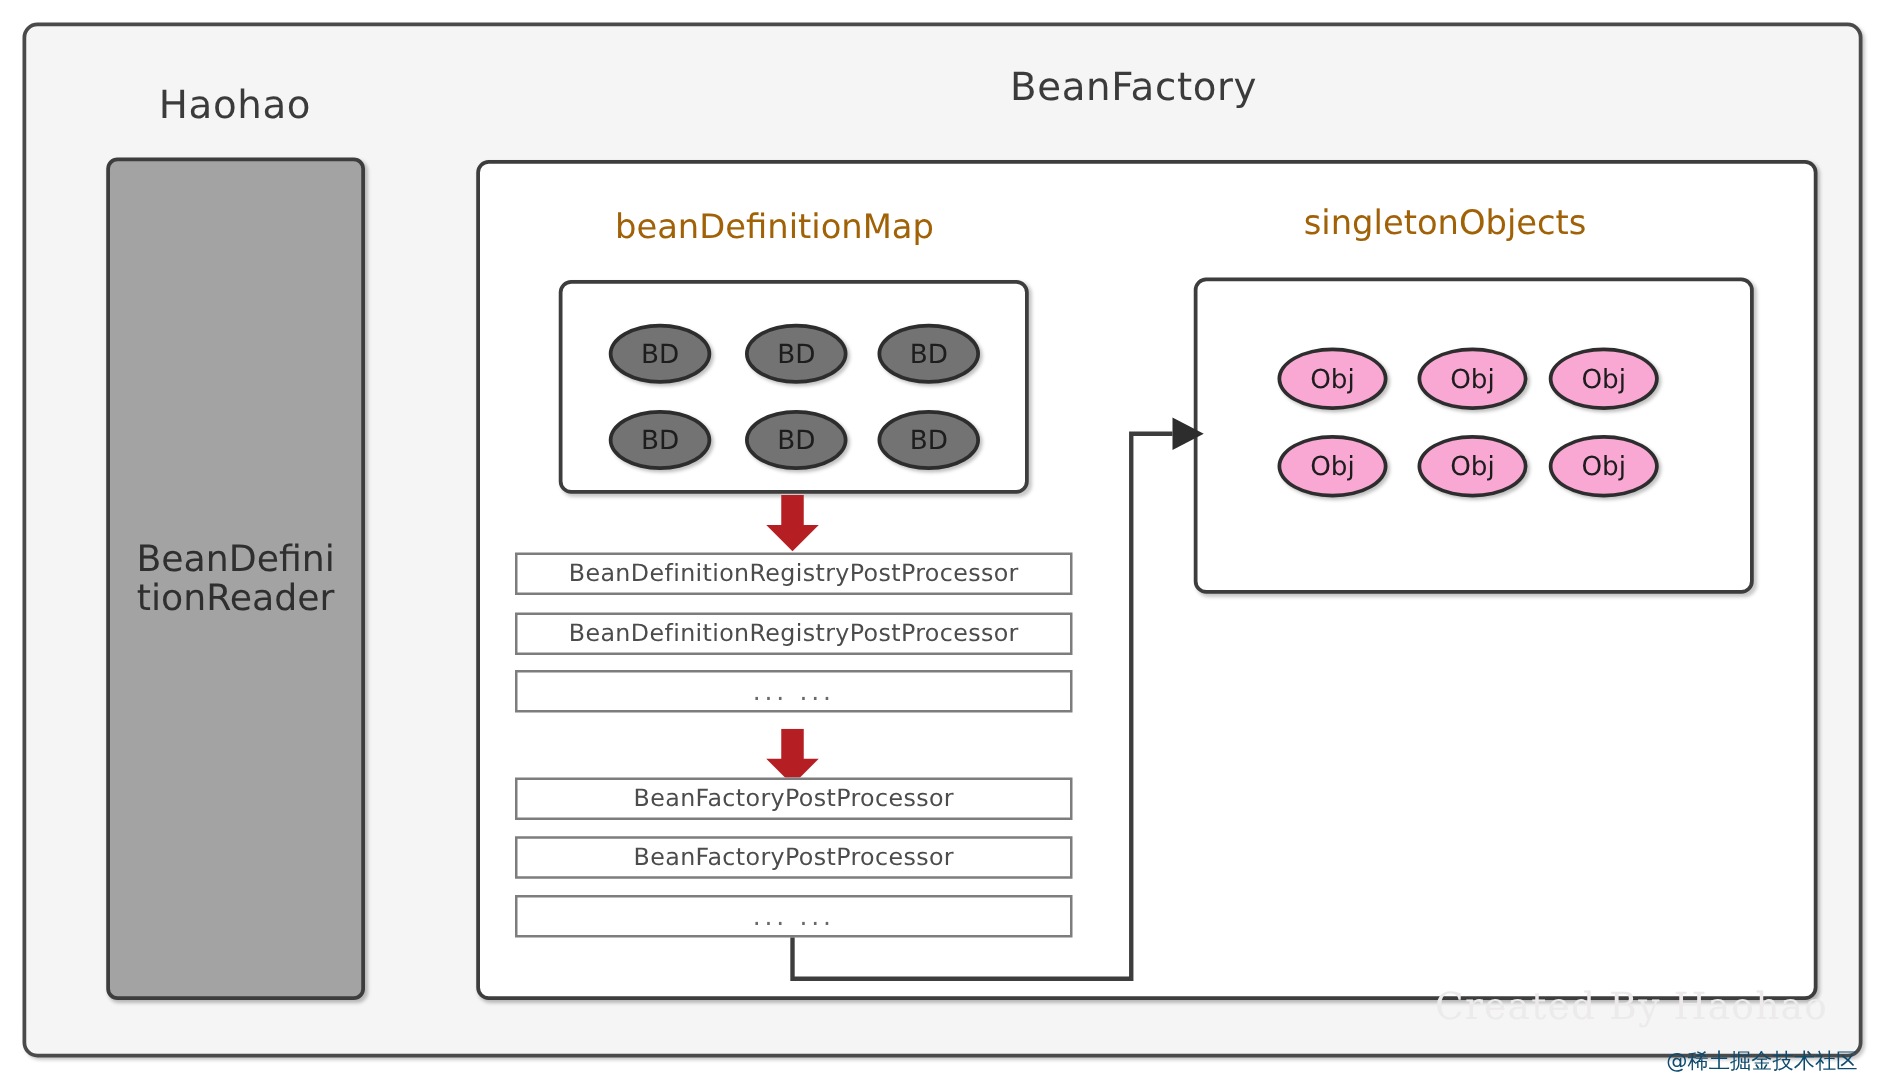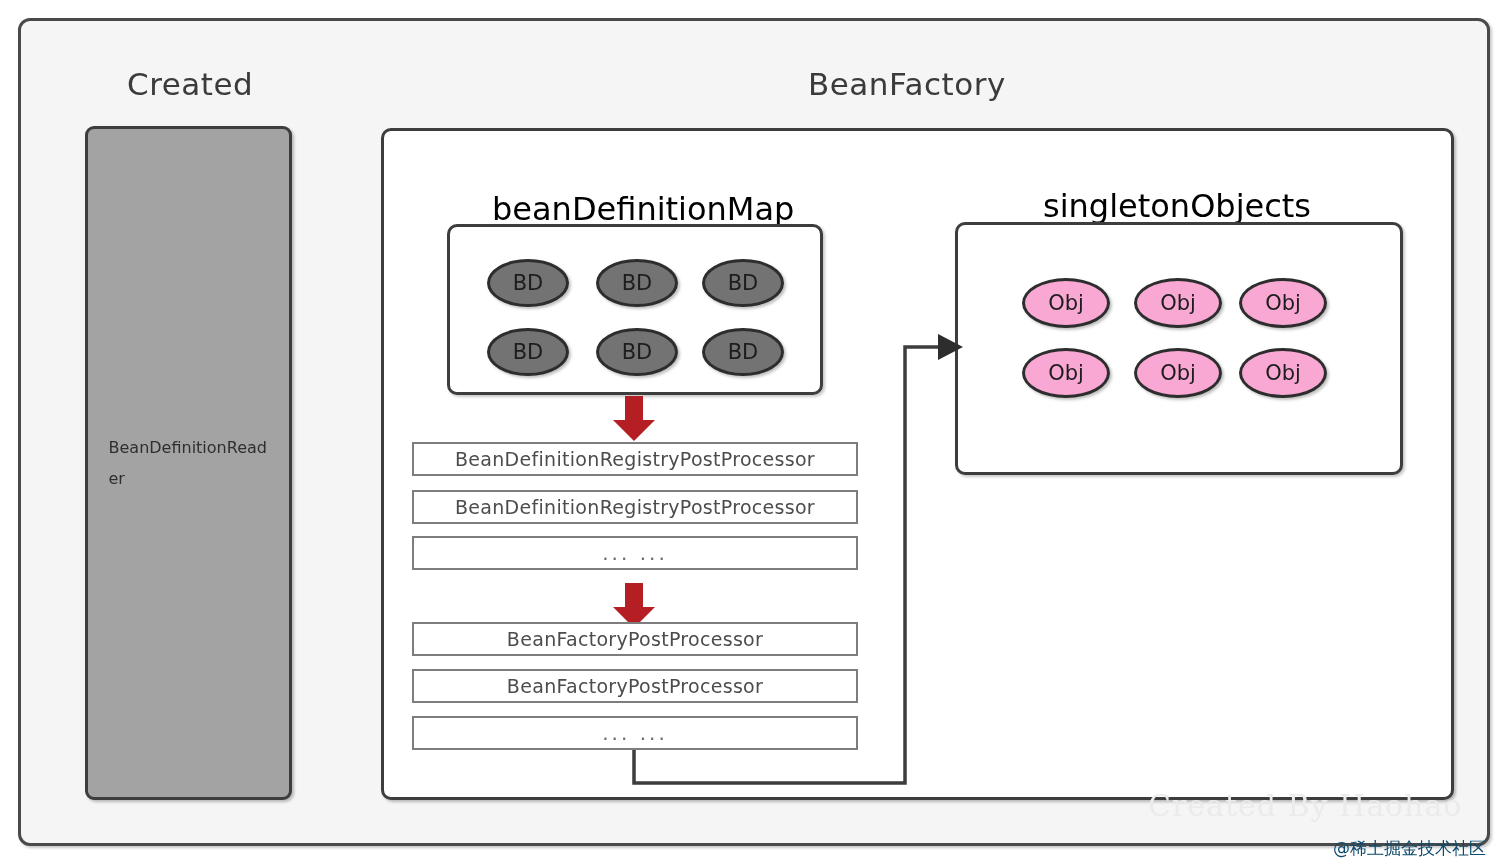--- a/index.html
+++ b/index.html
@@ -32,28 +32,27 @@
 
   
   .section-title {
     position: absolute;
     color: #3b3b3b;
     font-size: 31px;
     letter-spacing: 0.5px;
     white-space: nowrap;
   }
   #reader-title  { left: 127px; top: 66px; }
-  #factory-title { left: 808px; top: 66px; }
+  #factory-title { left: 808px; top: 52px; }
 
   .sub-title {
     position: absolute;
-    color: #000000;
-    font-size: 32px;
-    white-space: nowrap;
-    margin-top: 24px;
+    color: #a16207;
+    font-size: 27px;
+    white-space: nowrap;
   }
   #bdmap-title   { left: 492px;  top: 166px; }
   #singles-title { left: 1043px; top: 163px; }
 
   
   .reader-box {
     position: absolute;
     left: 85px;
     top: 126px;
     width: 207px;
@@ -62,22 +61,23 @@
     background: #a3a3a3;
     border: 3px solid #3d3d3d;
     border-radius: 9px;
     box-shadow: 2px 2px 3px rgba(0,0,0,0.25);
     display: flex;
     align-items: center;
     justify-content: center;
   }
   .reader-box .label {
     color: #2f2f2f;
-    font-size: 16px;
+    font-size: 29px;
     line-height: 31px;
+    text-align: center;
     width: 160px;
     word-break: break-all;
   }
 
   
   .factory-panel {
     position: absolute;
     left: 381px;
     top: 128px;
     width: 1073px;
@@ -172,21 +172,21 @@
     white-space: nowrap;
   }
 </style>
 </head>
 <body>
 
 <div id="stage">
 
   <div class="outer-frame"></div>
 
-  <div id="reader-title" class="section-title">Created</div>
+  <div id="reader-title" class="section-title">Haohao</div>
 
   <div id="factory-title" class="section-title">BeanFactory</div>
 
   <div class="reader-box">
     <div class="label">BeanDefinitionReader</div>
   </div>
 
   <div class="factory-panel"></div>
 
   <div id="bdmap-title" class="sub-title">beanDefinitionMap</div>

